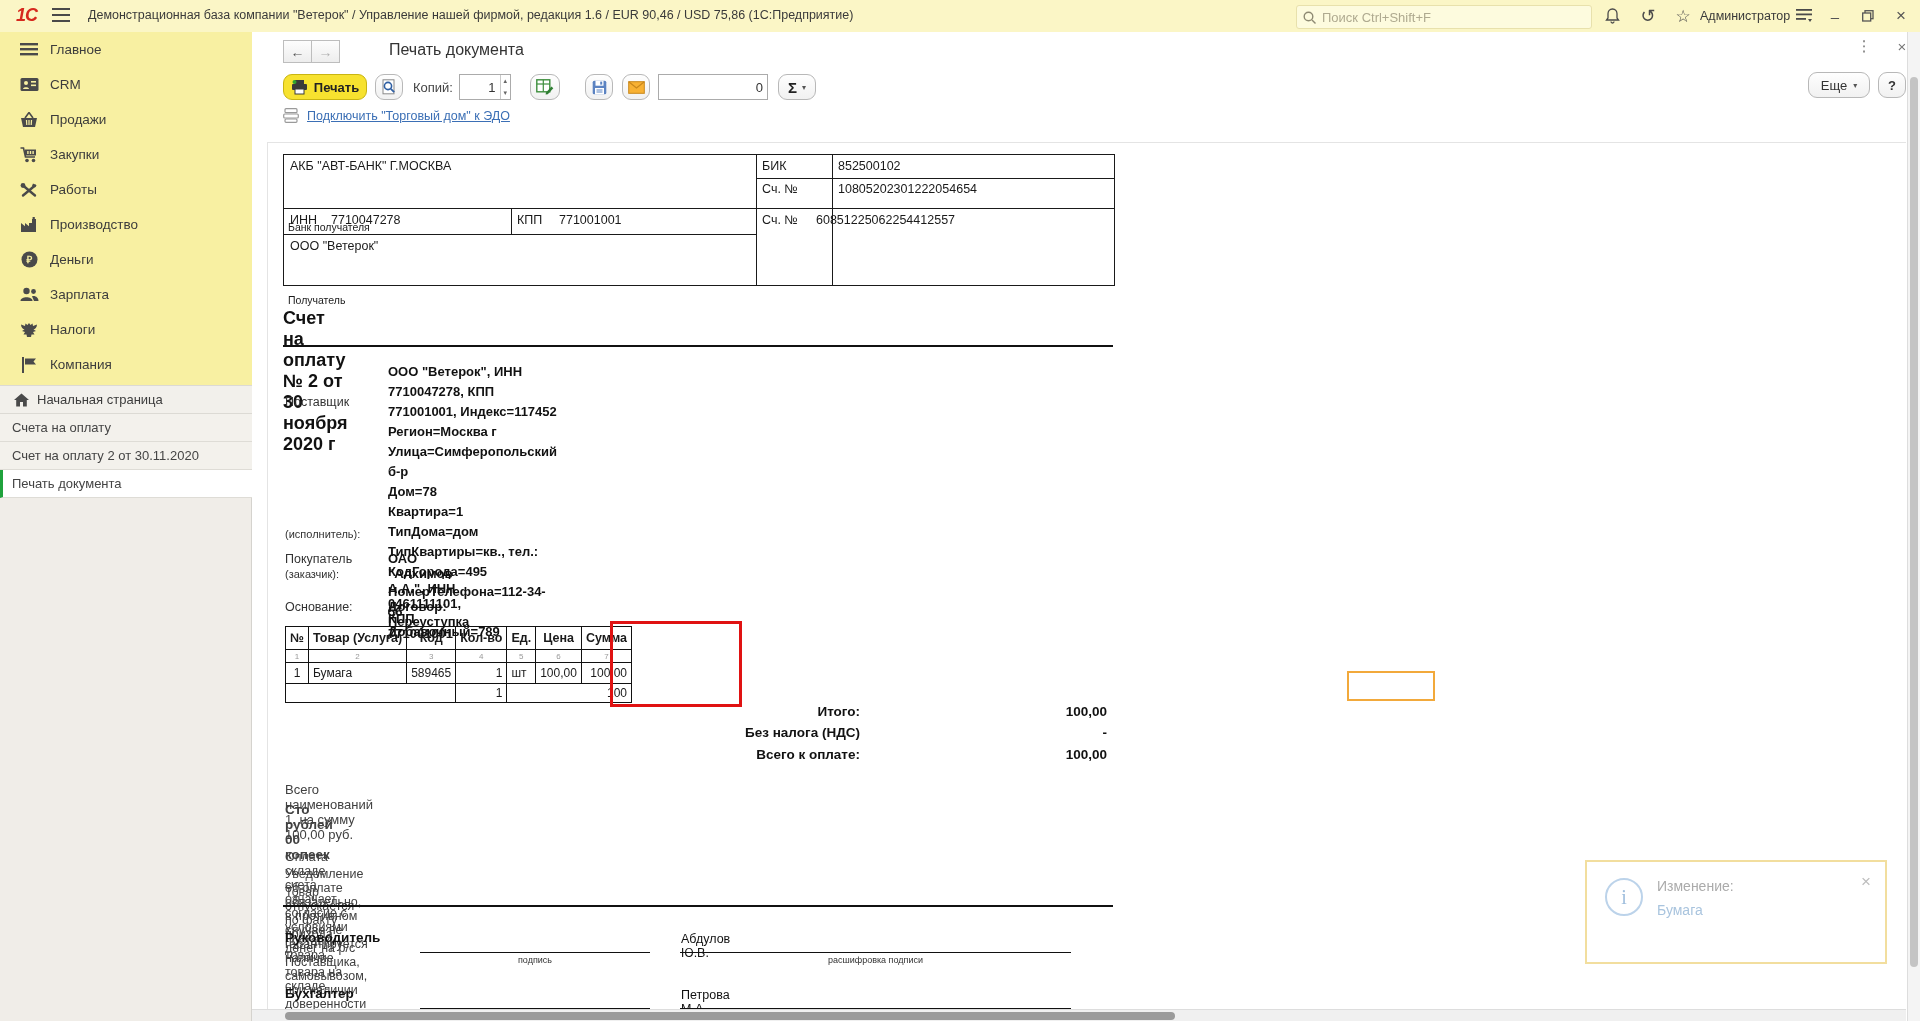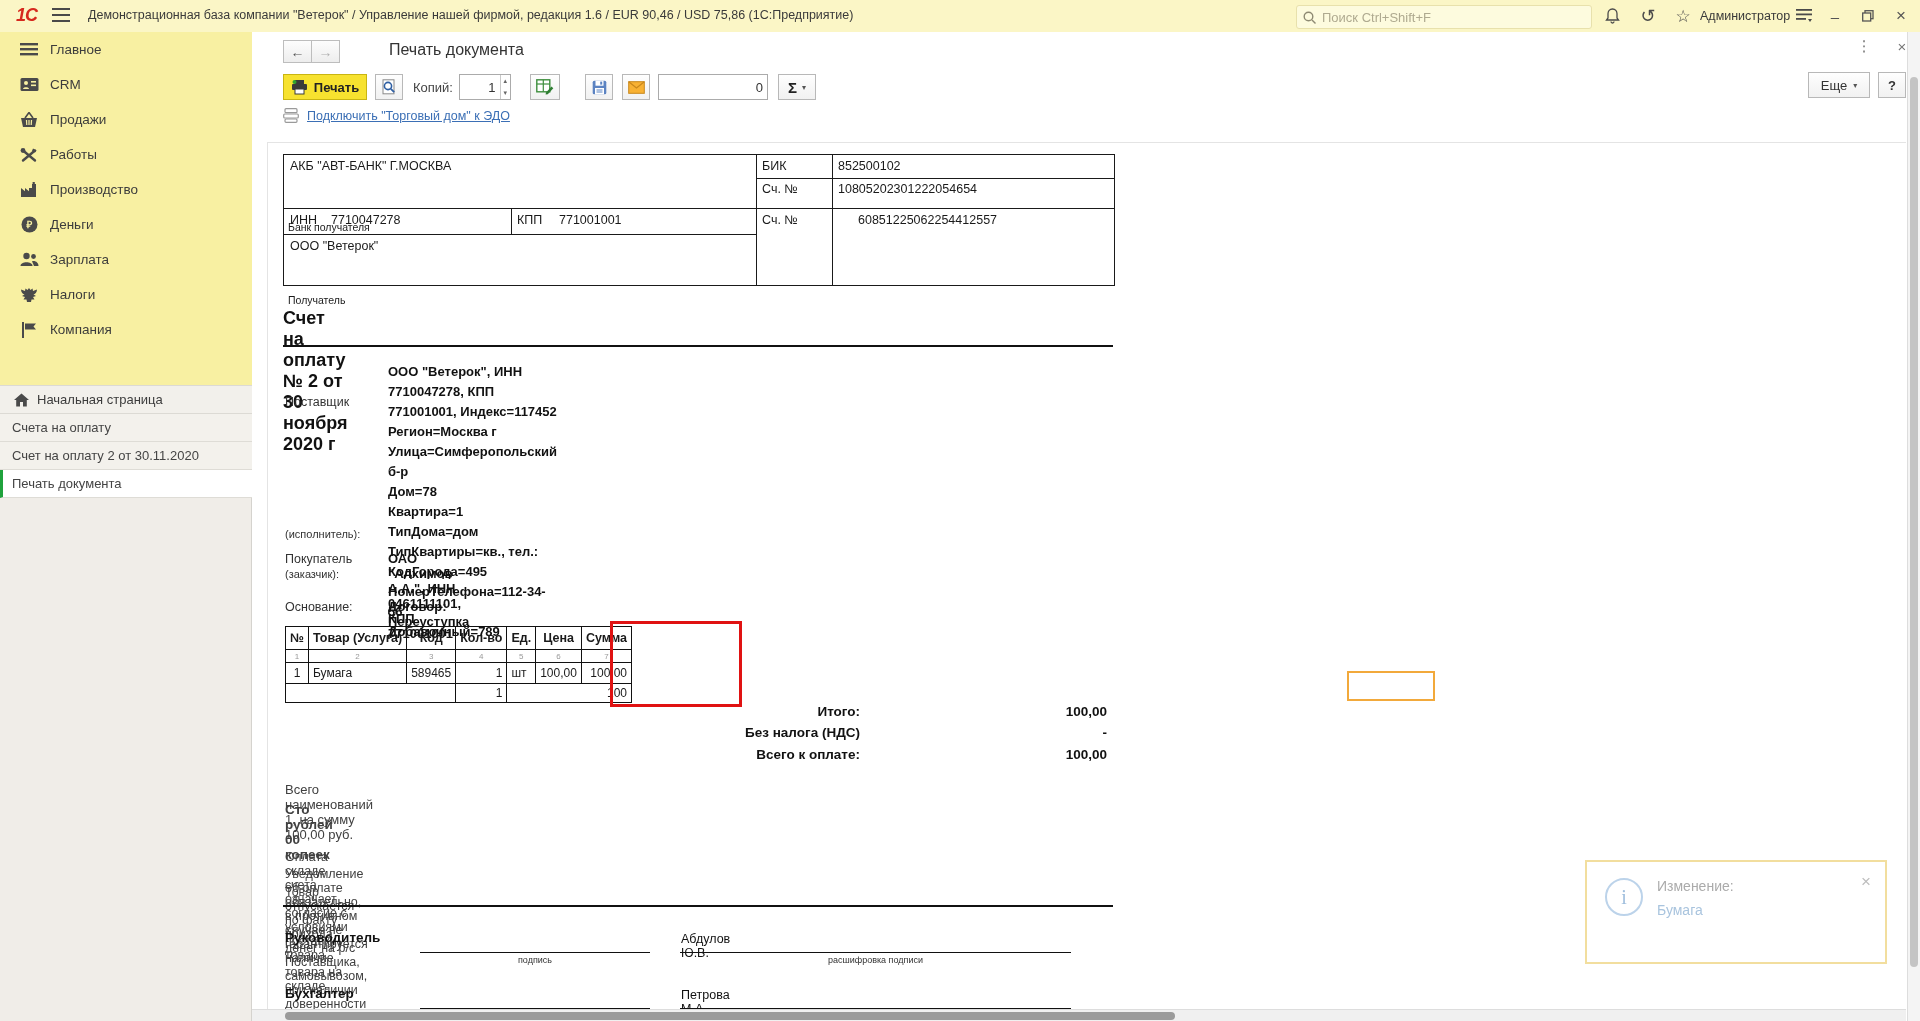--- a/index.html
+++ b/index.html
@@ -40,21 +40,21 @@
   .stab.active{background:#FFFFFF;border-left:3px solid #1FA23C;padding-left:9px;}
   
   .main{position:absolute;left:252px;top:32px;width:1668px;height:989px;background:#fff;}
   .mwin{position:absolute;top:4px;width:28px;height:20px;display:flex;align-items:center;
         justify-content:center;font-size:15px;color:#777;cursor:pointer;}
   .navbtn{position:absolute;top:8px;width:29px;height:23px;background:linear-gradient(#FDFDFD,#EDEDED);
           border:1px solid #BDBDBD;display:flex;align-items:center;justify-content:center;
           font-size:14px;color:#555;cursor:pointer;box-sizing:border-box;}
   .page-title{position:absolute;left:137px;top:9px;font-size:16px;color:#333;}
   .tbtn{position:absolute;top:42px;height:26px;background:linear-gradient(#FEFEFE,#F1F1F1);
-        border:1px solid #B8B8B8;border-radius:0;display:flex;align-items:center;
+        border:1px solid #B8B8B8;border-radius:9px;display:flex;align-items:center;
         justify-content:center;cursor:pointer;box-sizing:border-box;}
   .print-btn{left:31px;width:84px;background:#F7E22F;border:1px solid #C9B512;font-weight:bold;
              font-size:13px;color:#222;gap:6px;}
   .lbl{position:absolute;font-size:13px;color:#444;}
   .numfield{position:absolute;top:42px;height:26px;background:#fff;border:1px solid #ABABAB;
             box-sizing:border-box;display:flex;align-items:center;}
   .numfield input{border:none;outline:none;width:100%;text-align:right;padding-right:4px;
                   font-size:13px;color:#333;font-family:"Liberation Sans",sans-serif;background:transparent;}
   .spin{display:flex;flex-direction:column;width:14px;height:24px;border-left:1px solid #C9C9C9;}
   .spin span{flex:1;display:flex;align-items:center;justify-content:center;font-size:7px;color:#666;cursor:pointer;}
@@ -204,20 +204,36 @@
                 <line x1="6.5" y1="8" x2="6.8" y2="13"></line>
                 <line x1="9" y1="8" x2="9" y2="13"></line>
                 <line x1="11.5" y1="8" x2="11.2" y2="13"></line>
               </g>
             </svg>
           </span>
         <span class="nlabel">Продажи</span>
       </div>
       <div class="nav-item">
         <span class="nicon">
+            <svg width="19" height="16" viewBox="0 0 19 16">
+              <path d="M0.5 1 H3.5 L5.5 10 H15" fill="none" stroke="#4a4a4a" stroke-width="1.6"></path>
+              <rect x="5" y="2.5" width="11" height="6" fill="#4a4a4a"></rect>
+              <g fill="#F8F0A2">
+                <rect x="7.2" y="4" width="1.4" height="3"></rect>
+                <rect x="9.8" y="4" width="1.4" height="3"></rect>
+                <rect x="12.4" y="4" width="1.4" height="3"></rect>
+              </g>
+              <circle cx="7" cy="13.5" r="1.8" fill="#4a4a4a"></circle>
+              <circle cx="13.5" cy="13.5" r="1.8" fill="#4a4a4a"></circle>
+            </svg>
+          </span>
+        <span class="nlabel">Закупки</span>
+      </div>
+      <div class="nav-item">
+        <span class="nicon">
             <svg width="18" height="16" viewBox="0 0 18 16">
               <g stroke="#4a4a4a" stroke-width="2.4" stroke-linecap="round">
                 <line x1="3" y1="3.5" x2="15" y2="13.5"></line>
                 <line x1="15" y1="3.5" x2="3" y2="13.5"></line>
               </g>
               <circle cx="3" cy="3.5" r="2.4" fill="#4a4a4a"></circle>
               <path d="M13 1.5 l3.5 2 l-1.5 2 l-3-1.5 z" fill="#4a4a4a"></path>
             </svg>
           </span>
         <span class="nlabel">Работы</span>
@@ -380,21 +396,21 @@
         <div class="cell-txt small-lbl" style="left:4px;top:39px">Банк получателя</div>
         <div class="cell-txt" style="left:478px;top:4px">БИК</div>
         <div class="cell-txt" style="left:554px;top:4px">852500102</div>
         <div class="cell-txt" style="left:478px;top:27px">Сч. №</div>
         <div class="cell-txt" style="left:554px;top:27px">10805202301222054654</div>
         <div class="cell-txt" style="left:6px;top:58px">ИНН</div>
         <div class="cell-txt" style="left:47px;top:58px">7710047278</div>
         <div class="cell-txt" style="left:233px;top:58px">КПП</div>
         <div class="cell-txt" style="left:275px;top:58px">771001001</div>
         <div class="cell-txt" style="left:478px;top:58px">Сч. №</div>
-        <div class="cell-txt" style="left:574px;top:58px">60851225062254412557</div>
+        <div class="cell-txt" style="left:532px;top:58px">60851225062254412557</div>
         <div class="cell-txt" style="left:6px;top:84px">ООО "Ветерок"</div>
         <div class="cell-txt small-lbl" style="left:4px;top:112px">Получатель</div>
       </div>
 
       <div class="doc-title">Счет на оплату № 2 от 30 ноября 2020 г</div>
       <div class="rule" style="top:313px"></div>
 
       <div class="side-label" style="top:363px">Поставщик</div>
       <div class="addr">ООО "Ветерок",  ИНН 7710047278,  КПП 771001001,  Индекс=117452
 Регион=Москва г

